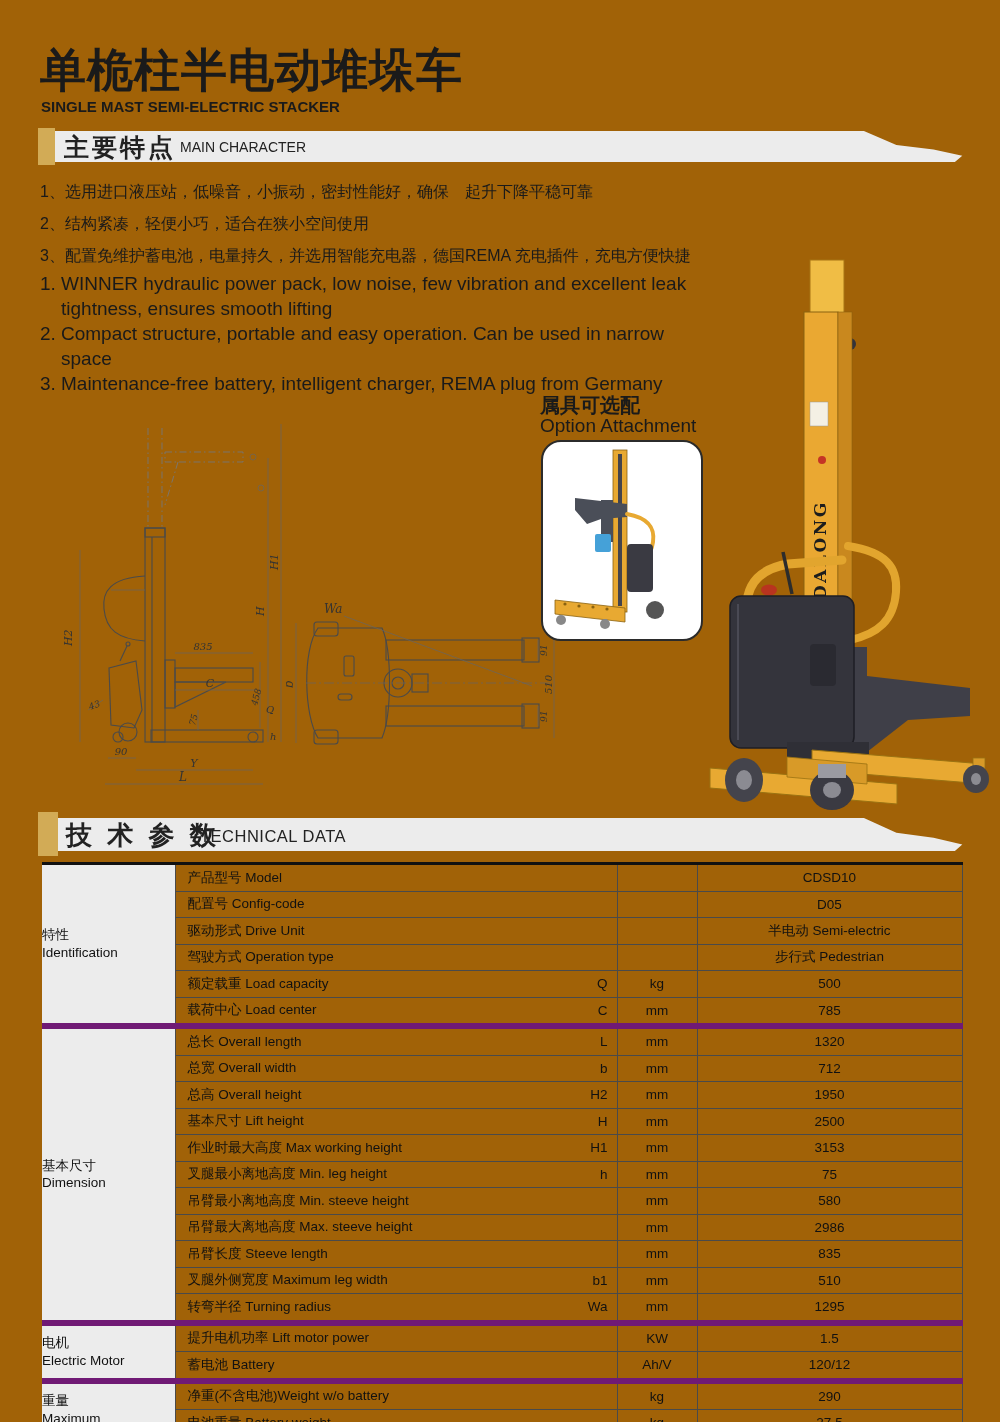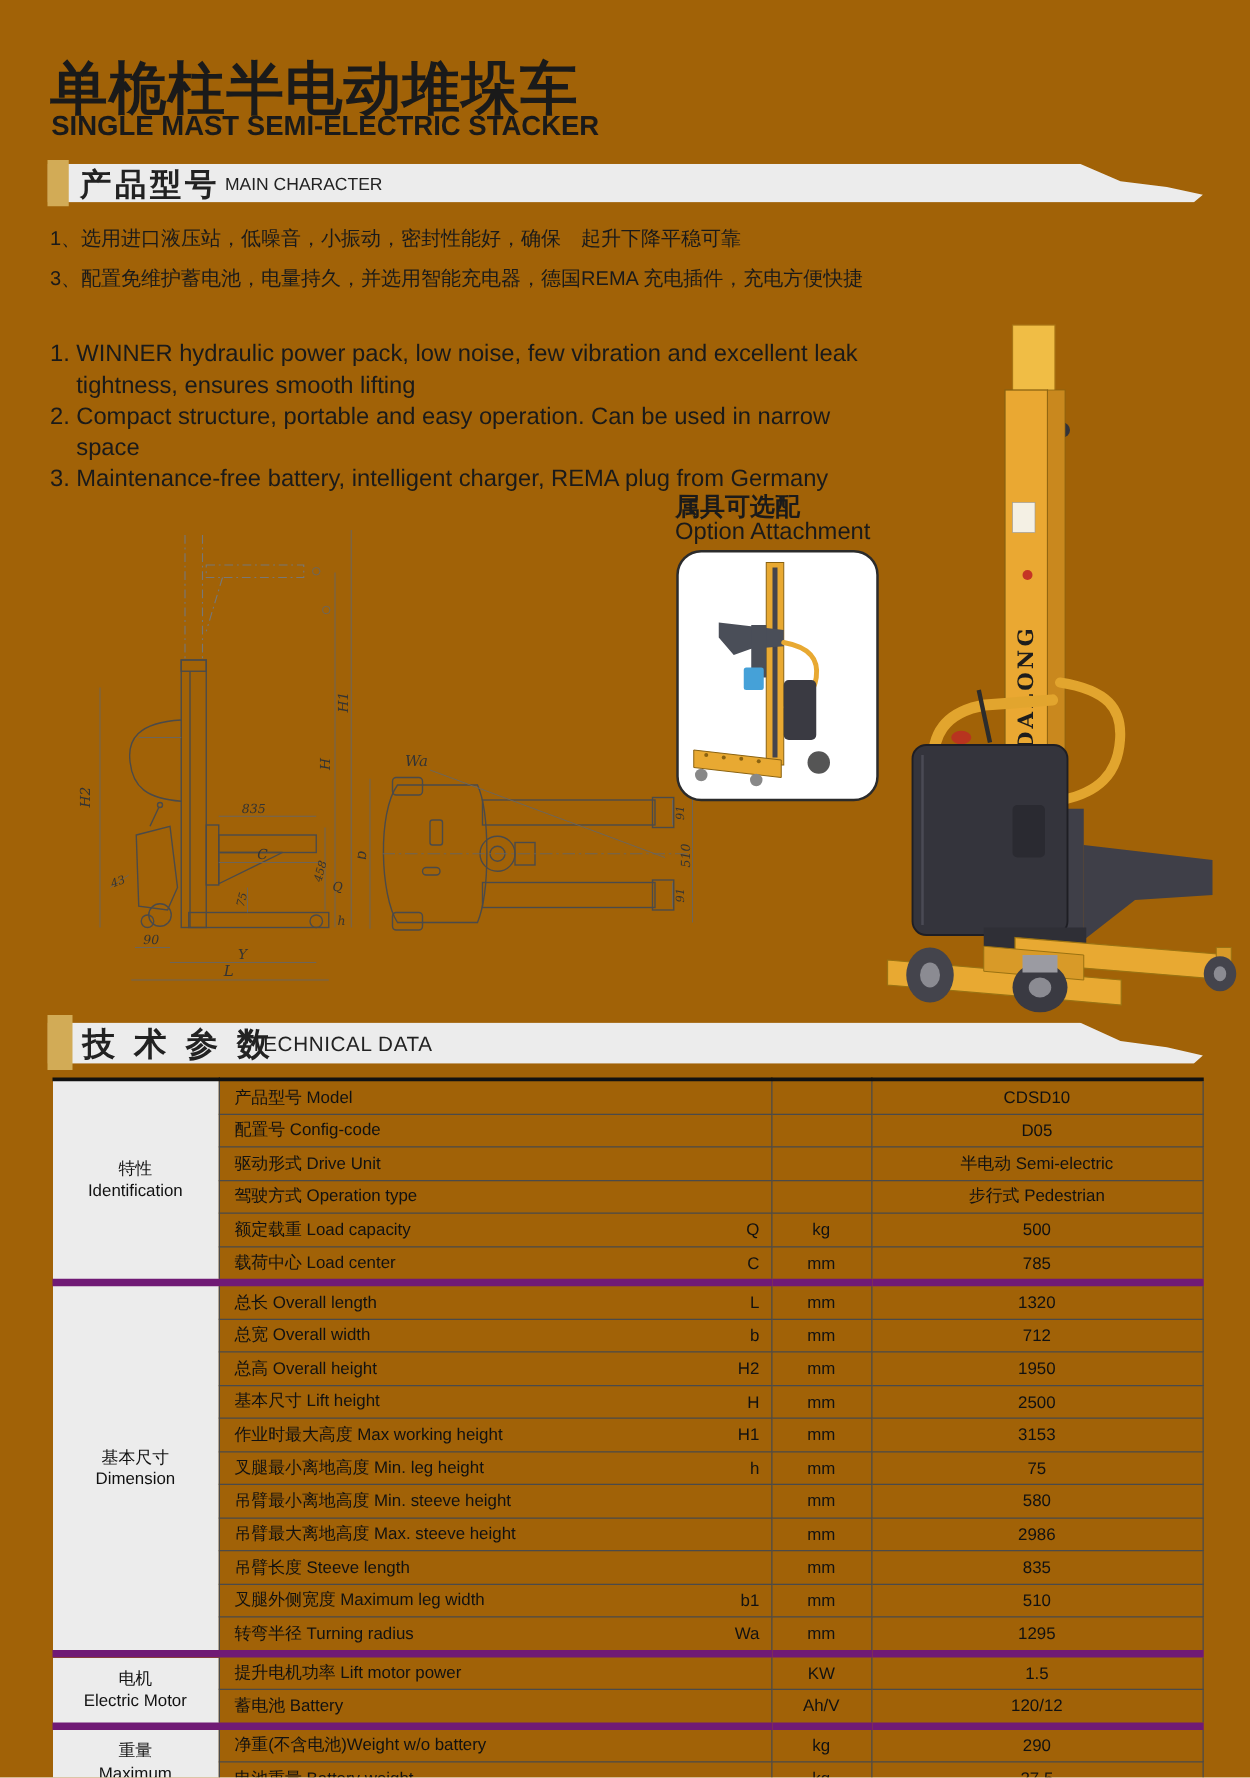--- a/index.html
+++ b/index.html
@@ -1,21 +1,21 @@
 <!DOCTYPE html>
 <html><head>
 <meta charset="utf-8">
 <style>
   html,body{margin:0;padding:0;background:#fff;}
   .page{position:relative;width:1000px;height:1422px;background:#a16207;overflow:hidden;
         font-family:"Liberation Sans","DejaVu Sans",sans-serif;color:#1a1a1a;}
 
   
   .title-zh{position:absolute;left:40px;top:40px;font-size:46px;font-weight:900;letter-spacing:1px;}
-  .title-en{position:absolute;left:41px;top:88px;font-size:22px;font-weight:700;}
+  .title-en{position:absolute;left:41px;top:98px;font-size:15px;font-weight:700;}
 
   .gold-bar{position:absolute;background:#d2ab56;}
   .band{position:absolute;left:38px;width:928px;background:#ececec;
         clip-path:polygon(0 0,89% 0,92.5% 45%,96.5% 60%,99.6% 80%,98.8% 100%,0 100%);}
   .sec-zh{position:absolute;font-weight:800;color:#222;}
   .sec-en{position:absolute;font-weight:400;color:#222;}
 
   
   .feat-zh{position:absolute;left:40px;top:176px;font-size:16px;line-height:32px;width:740px;}
   .feat-en{position:absolute;left:40px;top:271px;font-size:19px;line-height:25px;width:678px;}
@@ -33,41 +33,42 @@
   .lt{stroke:#666;fill:none;stroke-width:0.7;}
 
   
   .tech-table{position:absolute;left:42px;top:862px;width:920px;border-collapse:collapse;
               table-layout:fixed;font-size:13.5px;color:#111;}
   .tech-table td{border:1px solid #4a4a4a;height:25.5px;padding:0;overflow:hidden;}
   .tech-table{border-top:3px solid #111;border-bottom:3px solid #111;}
   .tech-table td:first-child{border-left:none;}
   .tech-table td:last-child{border-right:1px solid #4a4a4a;}
   .tech-table tr.gstart td{border-top:6px solid #701a75;}
-  .cat{background:#ececec;text-align:center;line-height:1.3;}
+  .cat{background:#ececec;text-align:left;line-height:1.3;}
   .pcell{display:flex;justify-content:space-between;align-items:center;padding:0 9px 0 12px;}
   .sym{flex:none;padding-left:6px;}
   .unit,.val{text-align:center;}
   .col-cat{width:133px;}.col-param{width:442px;}.col-unit{width:80px;}.col-val{width:265px;}
 </style>
 </head>
 <body>
 
 <div class="page">
 
   <div class="title-zh">单桅柱半电动堆垛车</div>
   <div class="title-en">SINGLE MAST SEMI-ELECTRIC STACKER</div>
 
   <div class="band" style="top:131px;height:31px;"></div>
   <div class="gold-bar" style="left:38px;top:128px;width:17px;height:37px;"></div>
-  <div class="sec-zh" style="left:64px;top:131px;font-size:25px;letter-spacing:3px;">产品型号</div>
+  <div class="sec-zh" style="left:64px;top:131px;font-size:25px;letter-spacing:3px;">主要特点</div>
   <div class="sec-en" style="left:180px;top:139px;font-size:14px;">MAIN CHARACTER</div>
 
   <div class="feat-zh">
     <div>1、选用进口液压站，低噪音，小振动，密封性能好，确保　起升下降平稳可靠</div>
+    <div>2、结构紧凑，轻便小巧，适合在狭小空间使用</div>
     <div>3、配置免维护蓄电池，电量持久，并选用智能充电器，德国REMA 充电插件，充电方便快捷</div>
   </div>
 
   <div class="feat-en">
     <div class="item">
       <span class="num">1.</span>
       <span>WINNER hydraulic power pack, low noise, few vibration and excellent leak tightness, ensures smooth lifting</span>
     </div>
     <div class="item">
       <span class="num">2.</span>

